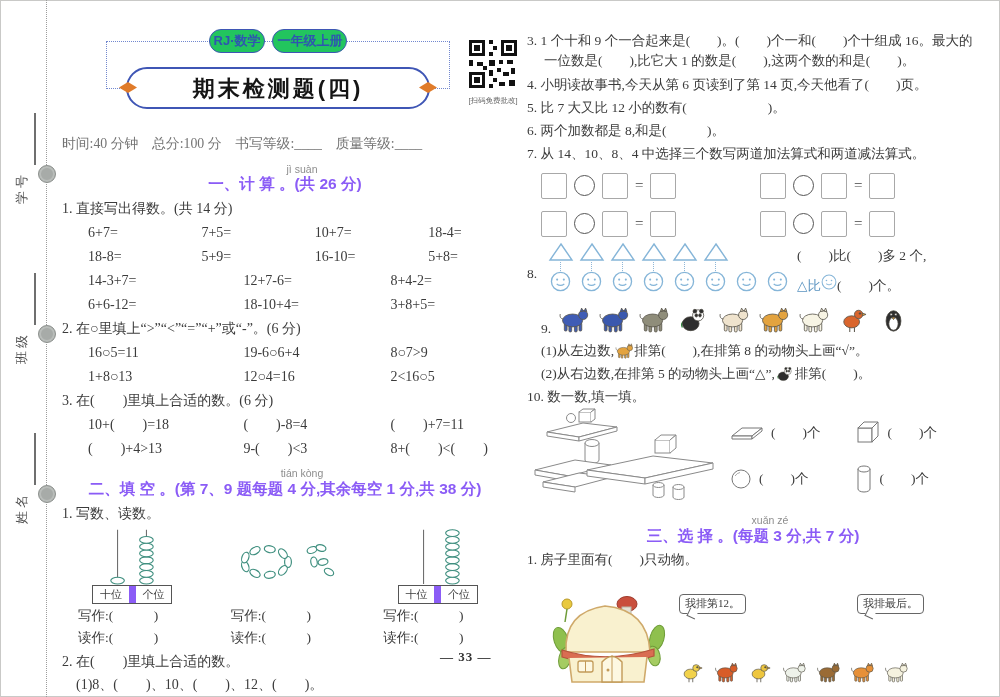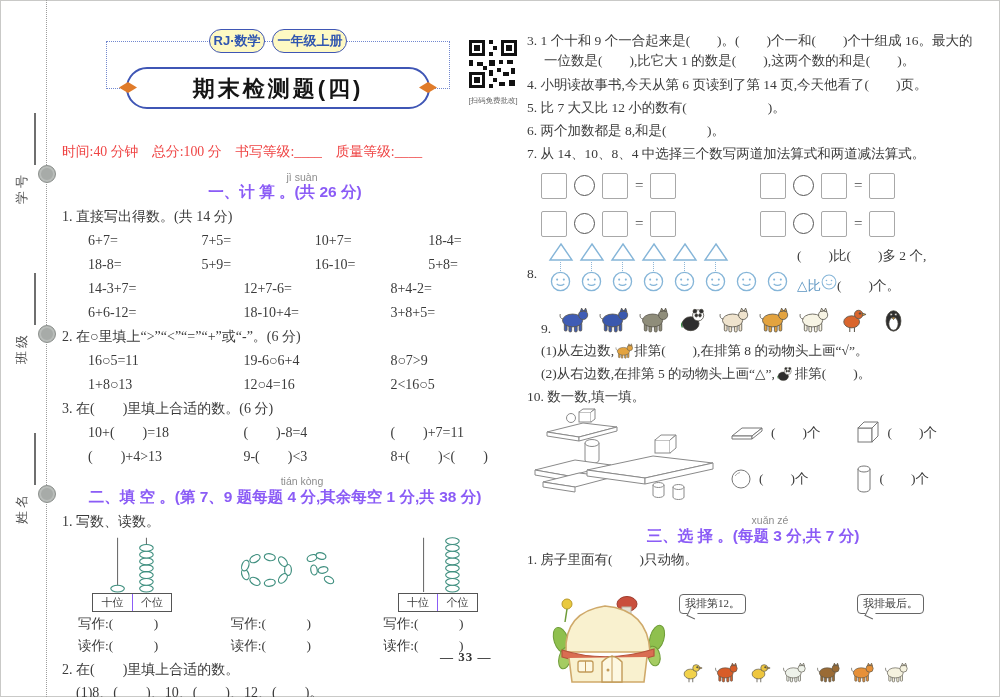--- a/index.html
+++ b/index.html
@@ -20,51 +20,51 @@
 
   
   .col{position:absolute;top:28px;line-height:1.5;}
   .cl{left:62px;width:446px;font-size:14px;}
   .cr{left:527px;width:452px;font-size:13.5px;}
 
   
   .hdr{position:relative;margin-left:44px;width:344px;height:106px;}
   .hframe{position:absolute;left:0;right:0;top:13px;height:46px;border:1.6px dotted #7288cf;}
   .hrow1{position:relative;display:flex;align-items:center;justify-content:center;gap:7px;height:26px;z-index:1;}
-  .badge{background:#fef9c3;border:1.6px solid #3f56b5;border-radius:13px;padding:1px 4px;
+  .badge{background:#22c55e;border:1.6px solid #3f56b5;border-radius:13px;padding:1px 4px;
          color:#2f55b0;font-weight:bold;font-size:13px;text-align:right;}
   .brand{background:#fff;color:#2f55b0;font-weight:bold;font-size:15px;padding:0 3px;}
   .hrow2{position:relative;margin-top:13px;height:40px;}
   .pill{position:relative;margin:0 auto;width:300px;height:38px;border:2px solid #3f56b5;border-radius:22px;
         background:#fff;display:flex;align-items:center;justify-content:center;
         font-size:22px;font-weight:bold;color:#151515;letter-spacing:3px;z-index:2;}
   .diam{position:absolute;top:15px;width:18px;height:11px;background:#e07b2a;z-index:3;
         clip-path:polygon(0 50%,50% 0,100% 50%,50% 100%);}
   .dl{left:13px;}.dr{right:13px;}
 
   .qr{position:absolute;left:461px;top:38px;width:64px;text-align:center;}
   .qrcap{font-size:7.5px;color:#666;margin-top:2px;letter-spacing:0;}
 
-  .meta{margin-top:8px;font-size:13.8px;color:#ef4444;white-space:nowrap;}
+  .meta{font-size:13.8px;color:#737373;white-space:nowrap;}
 
   
   .shead{margin-top:9px;text-align:center;}
   .py{font-size:10.5px;color:#8d8d8d;margin-left:34px;line-height:1;font-family:"Liberation Sans","DejaVu Sans",sans-serif;}
   .ht{font-size:15.5px;font-weight:bold;color:#8b5cf6;line-height:1.35;font-family:"Liberation Sans","DejaVu Sans",sans-serif;}
   .q{margin-top:3px;padding-left:17px;text-indent:-17px;}
   .crow{display:grid;padding-left:26px;margin:3px 0;}
   .c4{grid-template-columns:27% 27% 27% 19%;}
   .c3{grid-template-columns:37% 35% 28%;}
 
   .panels{display:flex;margin-top:4px;gap:12px;}
   .panel{flex:1;text-align:center;}
   .pgfx{height:76px;display:flex;flex-direction:column;align-items:center;justify-content:flex-end;}
   .abox{display:flex;border:1px solid #555;font-size:11px;width:78px;margin:0 auto;line-height:1.3;}
   .abox span{flex:1;padding:1px 0;}
-  .abox span + span{border-left:1px solid #8b5cf6;}
+  .abox span + span{border-left:7px solid #8b5cf6;}
   .wline{font-size:13.5px;margin-top:2px;text-align:left;padding-left:16px;}
   .sub{margin-top:2px;padding-left:14px;}
 
   
   .q7grid{display:grid;grid-template-columns:1fr 1fr;row-gap:12px;margin:8px 0 2px 14px;}
   .eg{display:flex;align-items:center;gap:7px;}
   .ebx{width:24px;height:24px;border:1.2px solid #a8a8a8;border-radius:2px;background:#fff;}
   .ecr{width:19px;height:19px;border:1.3px solid #555;border-radius:50%;background:#fff;}
   .eeq{font-size:15px;color:#444;}
 

